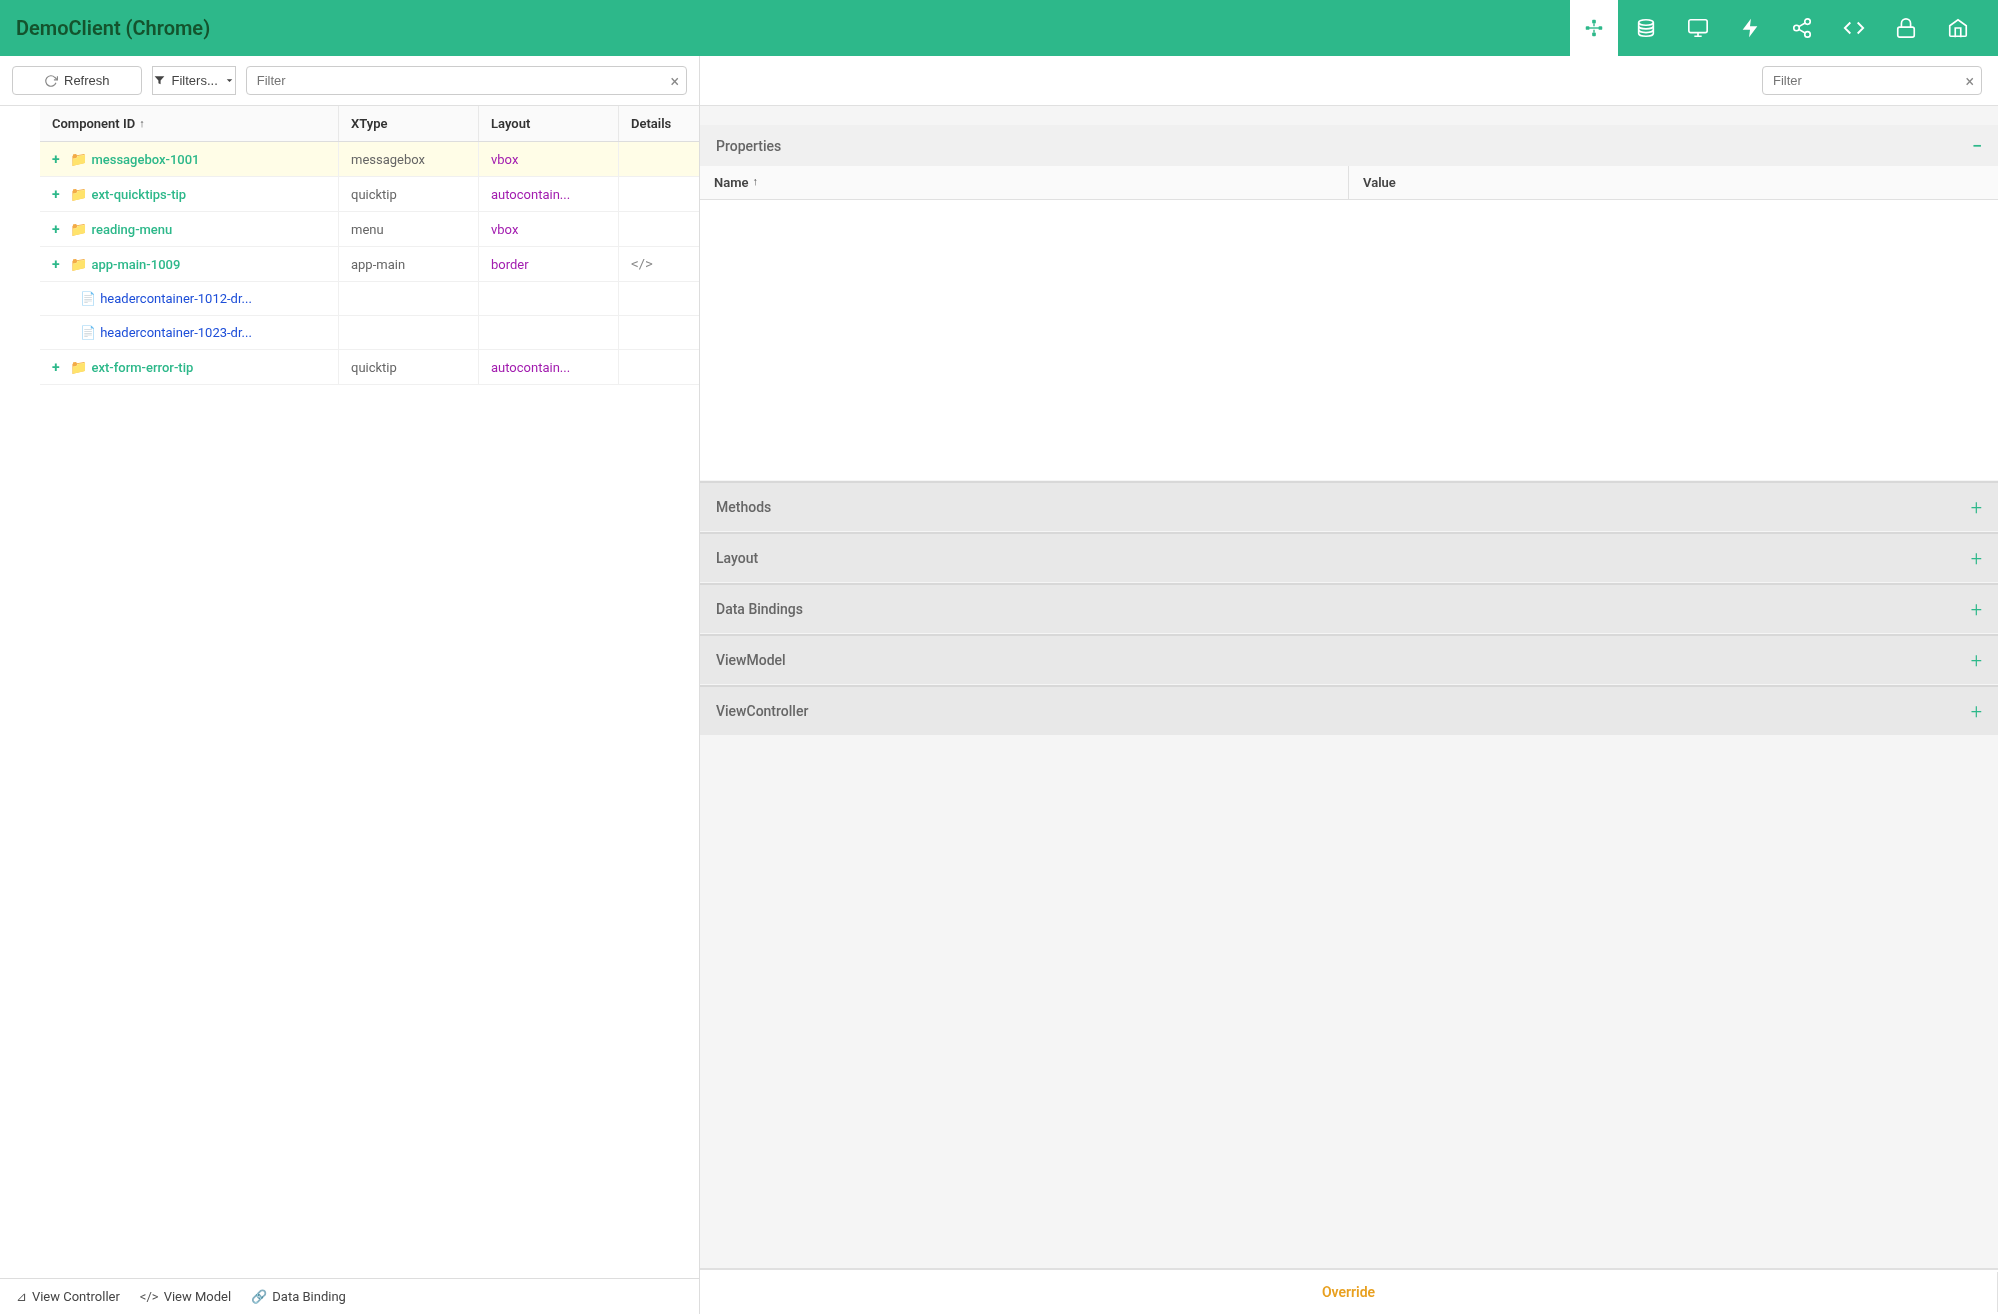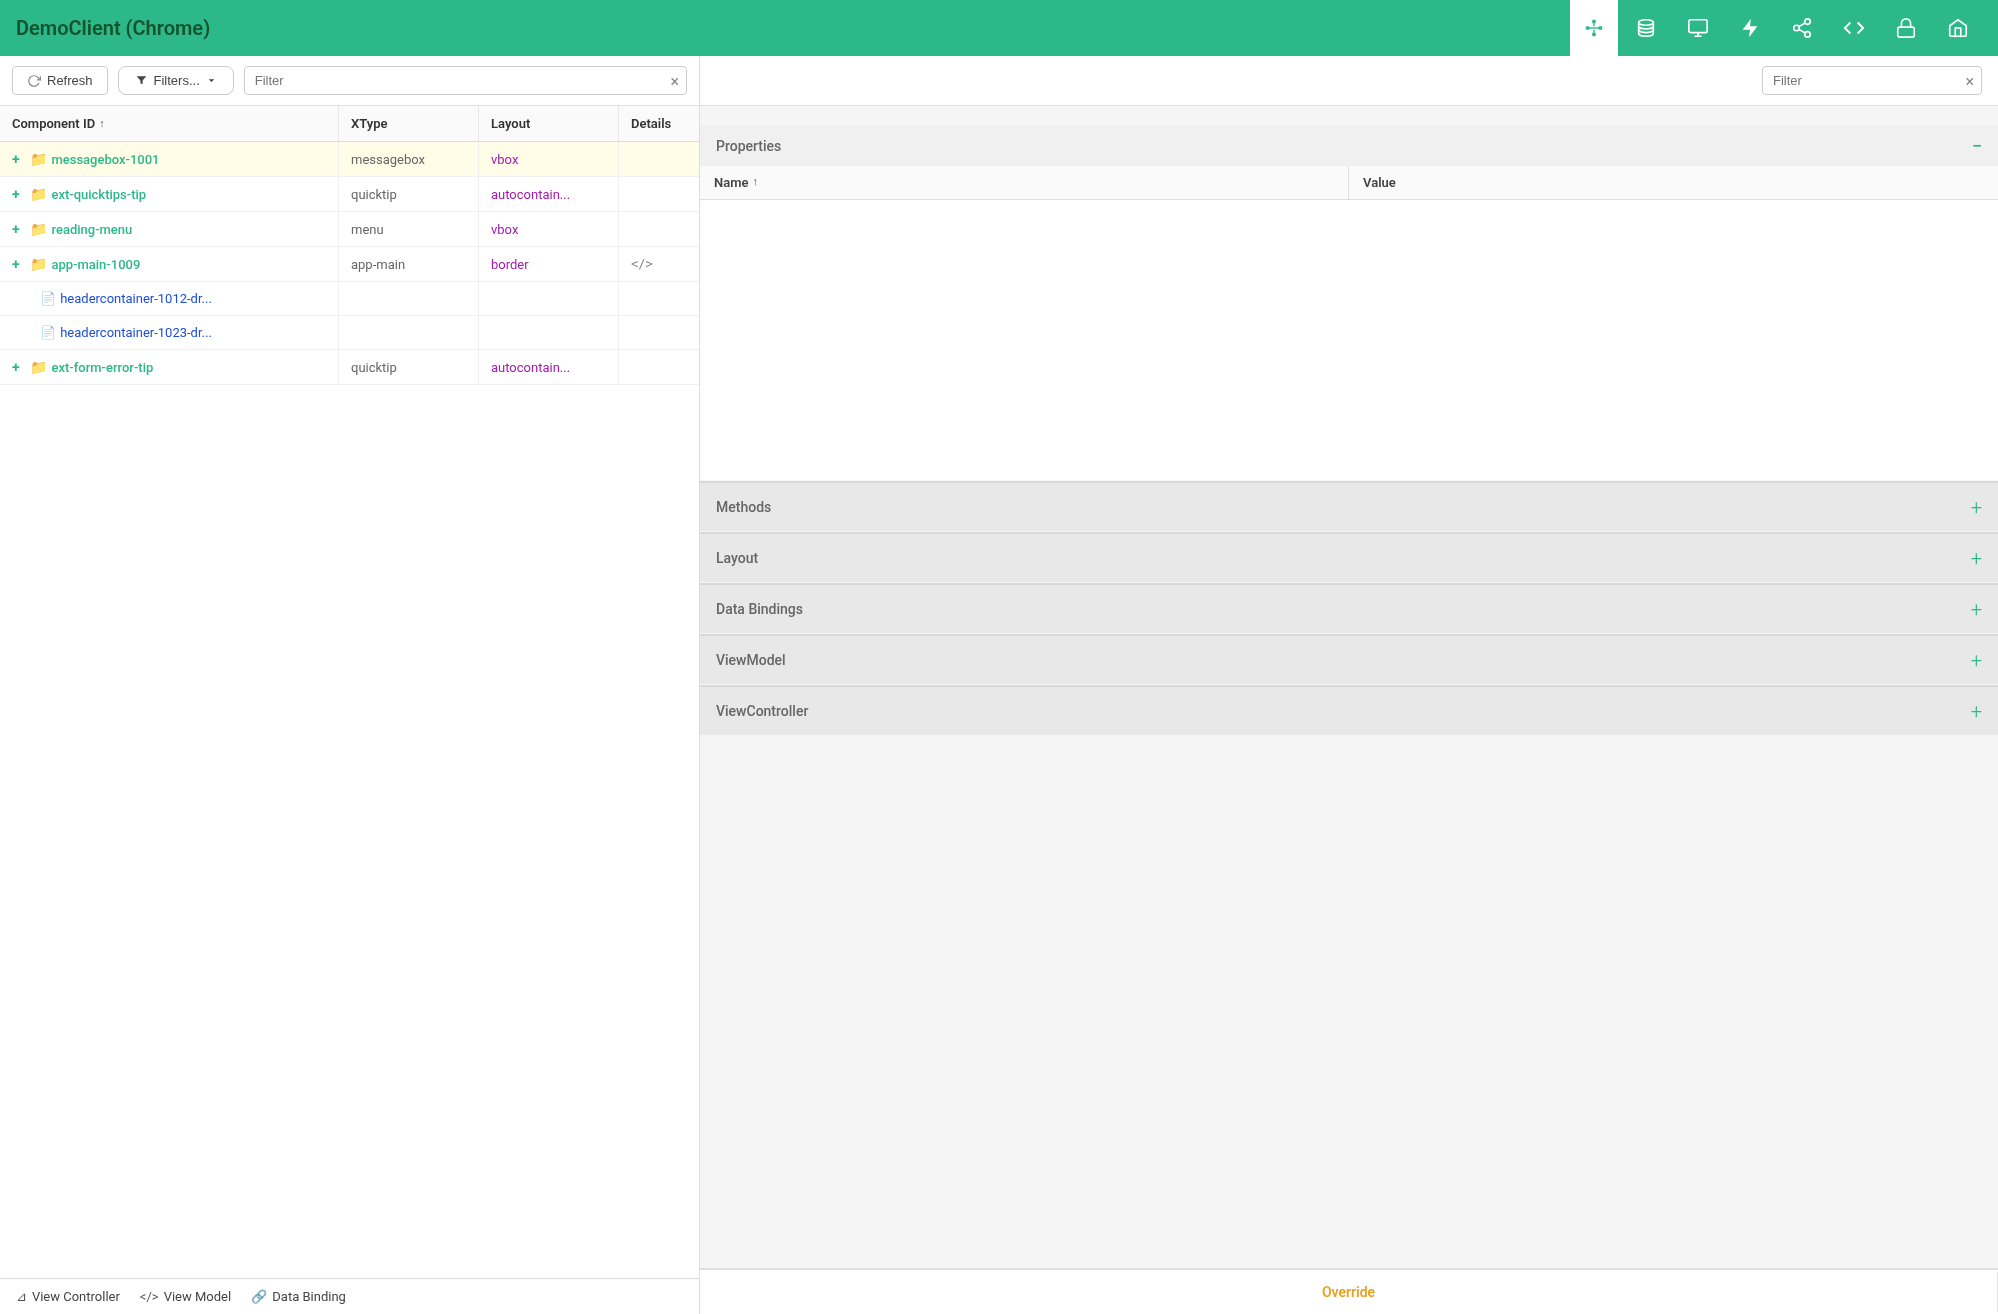--- a/index.html
+++ b/index.html
@@ -67,37 +67,37 @@
       gap: 10px;
       border-bottom: 1px solid #e0e0e0;
       background: white;
     }
     .refresh-btn {
       display: flex;
       align-items: center;
       gap: 6px;
       border: 1px solid #ccc;
       background: white;
-      padding: 6px 14px;
+      padding: 6px 31px;
       border-radius: 4px;
       cursor: pointer;
       font-size: 13px;
       color: #444;
     }
     .refresh-btn svg {
       color: #888;
     }
     .filters-btn {
       display: flex;
       align-items: center;
       gap: 6px;
       border: 1px solid #ccc;
       background: white;
-      padding: 6px 16px;
-      border-radius: 8px;
+      padding: 6px 0;
+      border-radius: 0;
       cursor: pointer;
       font-size: 13px;
       color: #444;
     }
     .filter-input-wrap {
       flex: 1;
       position: relative;
     }
     .filter-input {
       width: 100%;
@@ -114,20 +114,21 @@
       transform: translateY(-50%);
       cursor: pointer;
       color: #888;
       font-size: 16px;
     }
 
     
     .tree-table {
       flex: 1;
       overflow-y: auto;
+      padding-left: 40px;
     }
     .table-header {
       display: grid;
       grid-template-columns: 1fr 140px 140px 80px;
       border-bottom: 1px solid #ddd;
       background: #fafafa;
       font-weight: 600;
       color: #333;
     }
     .table-header .col {

